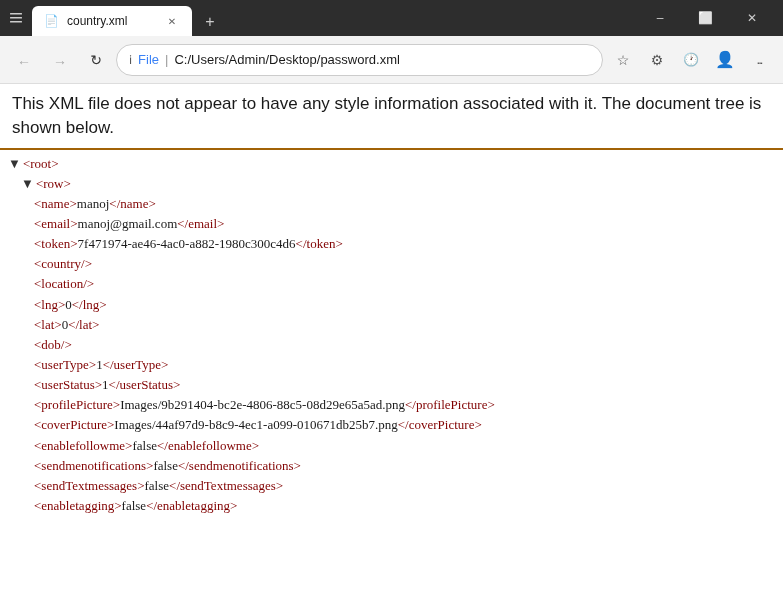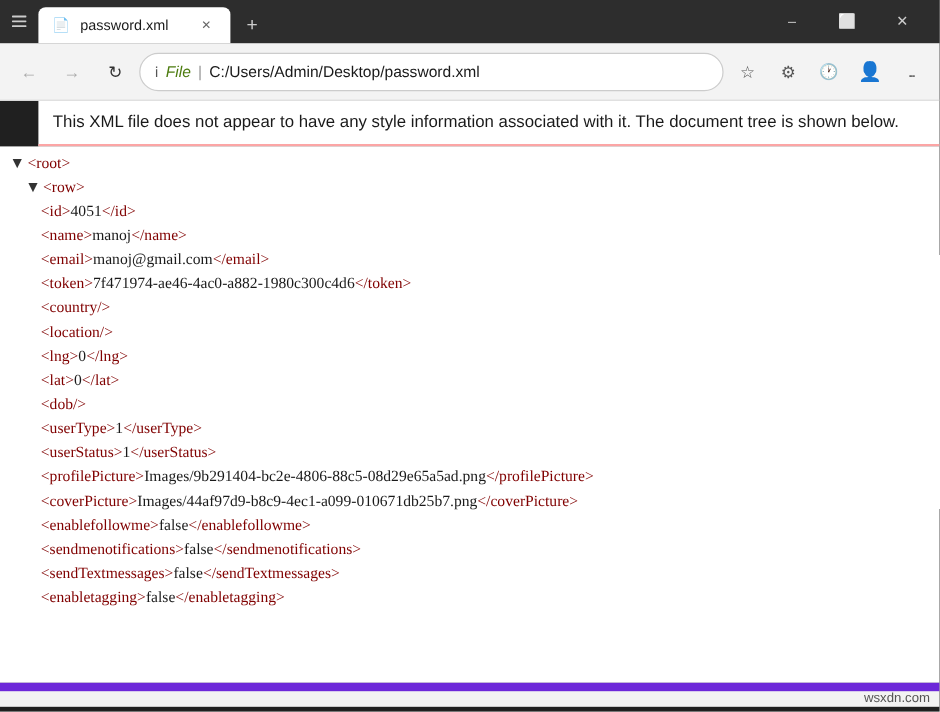--- a/index.html
+++ b/index.html
@@ -132,25 +132,24 @@
       border-radius: 50%;
       cursor: pointer;
       color: #555;
       font-size: 14px;
     }
 
     
     .infobar {
       background: #fff;
       padding: 8px 12px;
-      font-size: 14px;
-      color: #1a1a1a;
-      border-bottom: 2px solid #fca5a5;
+      font-size: 17px;
+      color: #1a1a1a;
+      border-bottom: 2px solid #a16207;
       line-height: 1.4;
-      margin-left: 32px;
     }
 
     
     .content {
       background: #fff;
       height: calc(593px - 36px - 48px - 42px - 20px);
       overflow-y: auto;
       padding: 4px 0;
       font-family: Liberation Serif, serif;
       font-size: 13px;
@@ -191,59 +190,58 @@
       <svg width="16" height="16" viewBox="0 0 16 16" fill="none">
         <rect x="2" y="3" width="12" height="1.5" rx="0.5" fill="#ccc"></rect>
         <rect x="2" y="7" width="12" height="1.5" rx="0.5" fill="#ccc"></rect>
         <rect x="2" y="11" width="12" height="1.5" rx="0.5" fill="#ccc"></rect>
       </svg>
     </div>
   </div>
   <div class="tab-area">
     <div class="tab">
       <span class="tab-icon">📄</span>
-      <span>password.xml</span>
+      <span>country.xml</span>
       <span class="tab-close">✕</span>
     </div>
     <div class="new-tab-btn">+</div>
   </div>
   <div class="titlebar-right">
     <div class="titlebar-win-btn">–</div>
     <div class="titlebar-win-btn">⬜</div>
     <div class="titlebar-win-btn close">✕</div>
   </div>
 </div>
 
 <div class="addressbar">
   <div class="nav-btn disabled">←</div>
   <div class="nav-btn disabled">→</div>
   <div class="nav-btn">↻</div>
   <div class="address-input-wrap">
     <span class="address-lock">ℹ</span>
-    <span style="color:#4d7c0f;font-size:13px;font-style:italic;">File</span>
+    <span style="color:#3b82f6;font-size:13px;">File</span>
     <span style="color:#999;font-size:13px;">|</span>
     <span class="address-text">C:/Users/Admin/Desktop/password.xml</span>
   </div>
   <div class="addressbar-right">
     <div class="addr-icon-btn">☆</div>
     <div class="addr-icon-btn">⚙</div>
     <div class="addr-icon-btn" style="font-size:13px;">🕐</div>
     <div class="addr-icon-btn" style="font-size:16px;">👤</div>
     <div class="addr-icon-btn" style="font-size:13px;letter-spacing:-2px;">...</div>
   </div>
 </div>
 
 <div class="infobar">
   <span>This XML file does not appear to have any style information associated with it. The document tree is shown below.</span>
 </div>
 
 <div class="content" id="xml-content">
 <div class="xml-line"><span style="color:#333;cursor:pointer;user-select:none;margin-right:2px;">▼</span><span class="tag">&lt;root&gt;</span></div>
     <div class="xml-line">&nbsp;&nbsp;&nbsp;&nbsp;<span style="color:#333;cursor:pointer;user-select:none;margin-right:2px;">▼</span><span class="tag">&lt;row&gt;</span></div>
-    <div class="xml-line">&nbsp;&nbsp;&nbsp;&nbsp;&nbsp;&nbsp;&nbsp;&nbsp;<span class="tag">&lt;id&gt;</span>4051<span class="tag">&lt;/id&gt;</span></div>
     <div class="xml-line">&nbsp;&nbsp;&nbsp;&nbsp;&nbsp;&nbsp;&nbsp;&nbsp;<span class="tag">&lt;name&gt;</span>manoj<span class="tag">&lt;/name&gt;</span></div>
     <div class="xml-line">&nbsp;&nbsp;&nbsp;&nbsp;&nbsp;&nbsp;&nbsp;&nbsp;<span class="tag">&lt;email&gt;</span>manoj@gmail.com<span class="tag">&lt;/email&gt;</span></div>
     <div class="xml-line">&nbsp;&nbsp;&nbsp;&nbsp;&nbsp;&nbsp;&nbsp;&nbsp;<span class="tag">&lt;token&gt;</span>7f471974-ae46-4ac0-a882-1980c300c4d6<span class="tag">&lt;/token&gt;</span></div>
     <div class="xml-line">&nbsp;&nbsp;&nbsp;&nbsp;&nbsp;&nbsp;&nbsp;&nbsp;<span class="tag">&lt;country/&gt;</span></div>
     <div class="xml-line">&nbsp;&nbsp;&nbsp;&nbsp;&nbsp;&nbsp;&nbsp;&nbsp;<span class="tag">&lt;location/&gt;</span></div>
     <div class="xml-line">&nbsp;&nbsp;&nbsp;&nbsp;&nbsp;&nbsp;&nbsp;&nbsp;<span class="tag">&lt;lng&gt;</span>0<span class="tag">&lt;/lng&gt;</span></div>
     <div class="xml-line">&nbsp;&nbsp;&nbsp;&nbsp;&nbsp;&nbsp;&nbsp;&nbsp;<span class="tag">&lt;lat&gt;</span>0<span class="tag">&lt;/lat&gt;</span></div>
     <div class="xml-line">&nbsp;&nbsp;&nbsp;&nbsp;&nbsp;&nbsp;&nbsp;&nbsp;<span class="tag">&lt;dob/&gt;</span></div>
     <div class="xml-line">&nbsp;&nbsp;&nbsp;&nbsp;&nbsp;&nbsp;&nbsp;&nbsp;<span class="tag">&lt;userType&gt;</span>1<span class="tag">&lt;/userType&gt;</span></div>
     <div class="xml-line">&nbsp;&nbsp;&nbsp;&nbsp;&nbsp;&nbsp;&nbsp;&nbsp;<span class="tag">&lt;userStatus&gt;</span>1<span class="tag">&lt;/userStatus&gt;</span></div>

